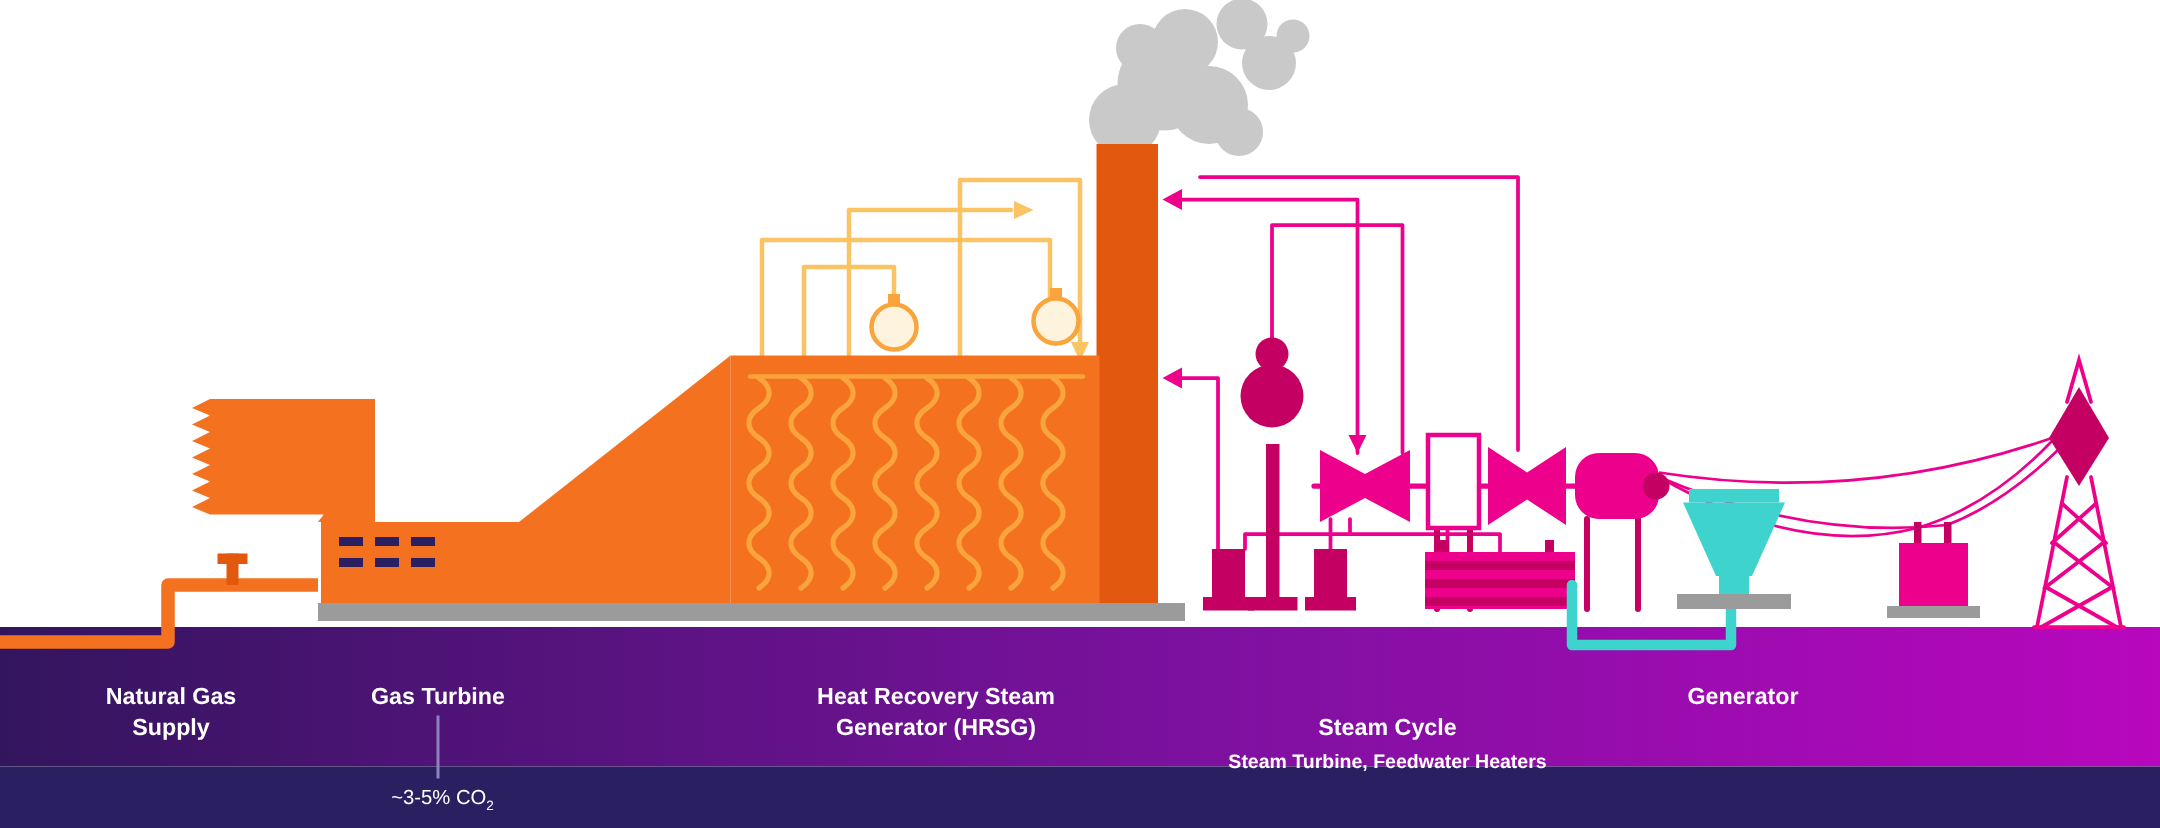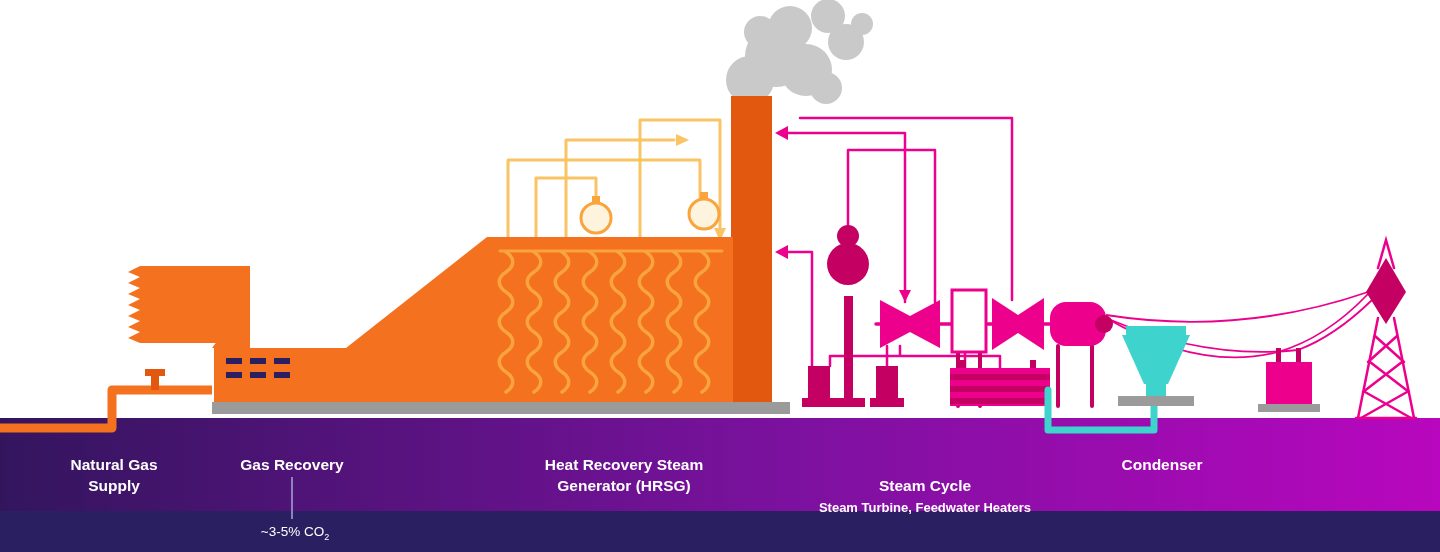--- a/index.html
+++ b/index.html
@@ -198,27 +198,27 @@
     <path class="s-tower" d="M1378 268 L1386 240 L1394 268"></path>
     <polygon class="f-magentadark" points="1386,258 1406,292 1386,324 1366,292"></polygon>
     <path class="s-tower" d="M1378 318 L1358 418 M1394 318 L1414 418"></path>
     <path class="s-tower" d="M1375 336 L1404 362 M1397 336 L1368 362 M1370 362 L1409 392 M1402 362 L1363 392 M1365 392 L1411 418 M1407 392 L1361 418"></path>
     <path class="s-tower" d="M1356 418 H1416" stroke-width="3.5"></path>
   </g>
 </svg>
 
 <div class="stage-label" style="left:114px">Natural Gas
 Supply</div>
-<div class="stage-label" style="left:292px">Gas Recovery</div>
+<div class="stage-label" style="left:292px">Gas Turbine</div>
 <div class="stage-label" style="left:925px">
   <span>Steam Cycle</span>
   <span class="stage-sublabel">Steam Turbine, Feedwater Heaters</span>
 </div>
 <div class="stage-label" style="left:624px">Heat Recovery Steam
 Generator (HRSG)</div>
-<div class="stage-label" style="left:1162px">Condenser</div>
+<div class="stage-label" style="left:1162px">Generator</div>
 
 <div class="connector-line" style="left:291px;top:477px;height:42px"></div>
 <div class="co2-note" style="left:295px">
   <span>~3-5% CO</span><sub>2</sub>
 </div>
 
 </div>
 
 </body></html>

